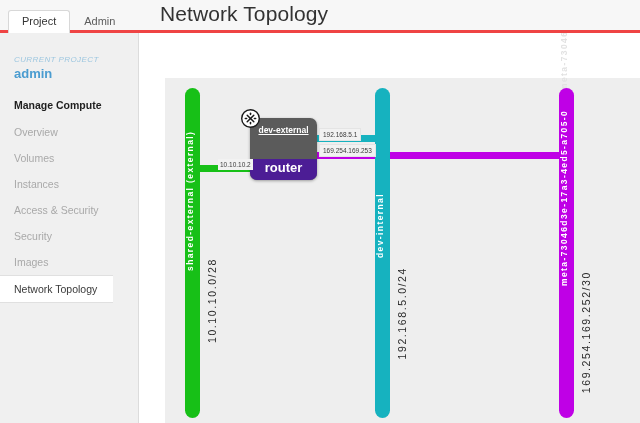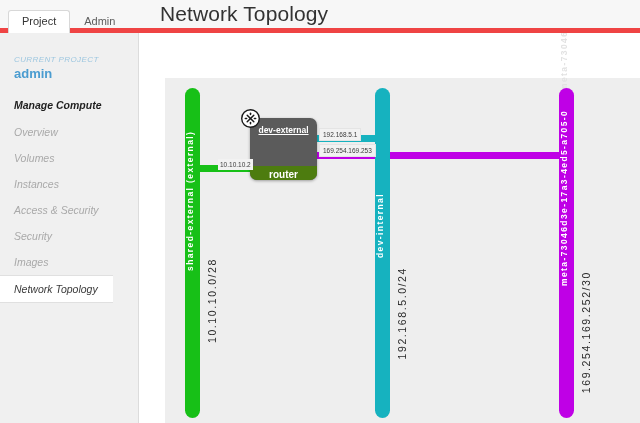--- a/index.html
+++ b/index.html
@@ -8,21 +8,21 @@
     font-family: "Liberation Sans", sans-serif;
     background: #ffffff;
     overflow: hidden;
   }
   .app { position: relative; width: 640px; height: 423px; background: #fff; }
 
   
   .topbar {
     position: absolute; left: 0; top: 0; width: 640px; height: 33px;
     background: #f7f7f7;
-    border-bottom: 5px solid #ef4444;
+    border-bottom: 3px solid #ef4444;
   }
   .tabs { position: absolute; left: 8px; top: 10px; display: flex; align-items: flex-end; }
   .tab {
     font-size: 11px; color: #5c5c5c;
     padding: 5px 13px 6px 13px;
     line-height: 11px;
     border: 1px solid transparent;
     border-bottom: none;
     border-radius: 3px 3px 0 0;
     cursor: pointer;
@@ -51,21 +51,21 @@
     font-size: 8px; color: #9ec7e0; letter-spacing: 0.4px;
     text-transform: uppercase;
     white-space: nowrap;
     font-style: italic;
   }
   .current-project-name {
     position: absolute; left: 14px; top: 33px;
     font-size: 13px; font-weight: 700; color: #4a9cd0;
     white-space: nowrap;
   }
-  .nav { position: absolute; left: 0; top: 56px; width: 113px; font-style: italic; }
+  .nav { position: absolute; left: 0; top: 56px; width: 113px; }
   .nav-head {
     font-size: 10.5px; font-weight: 700; color: #1f1f1f;
     padding: 8px 0 8px 14px; margin-top: 2px;
     white-space: nowrap;
   }
   .nav-item {
     font-size: 10.5px; color: #a9a9a9;
     padding: 7px 16px 7px 14px;
     cursor: pointer;
     white-space: nowrap;
@@ -148,25 +148,25 @@
     box-shadow: 0 1px 3px rgba(0,0,0,0.35);
   }
   .router-title {
     position: absolute; left: 0; top: 7px; width: 67px;
     text-align: center;
     font-size: 8.5px; font-weight: 700; color: #ffffff;
     white-space: nowrap;
     text-decoration: underline;
   }
   .router-foot {
-    position: absolute; left: 0; bottom: 0; width: 67px; height: 14px;
-    background: #4d7c0f;
+    position: absolute; left: 0; bottom: 0; width: 67px; height: 21px;
+    background: #4c1d95;
     border-radius: 0 0 7px 7px;
     text-align: center;
-    font-size: 10px; font-weight: 700; color: #ffffff;
+    font-size: 13px; font-weight: 700; color: #ffffff;
     line-height: 17px;
   }
   .router-badge {
     position: absolute; left: -9px; top: -9px;
     width: 19px; height: 19px;
   }
 
   .iplabel {
     position: absolute;
     background: #f2f2f2;

